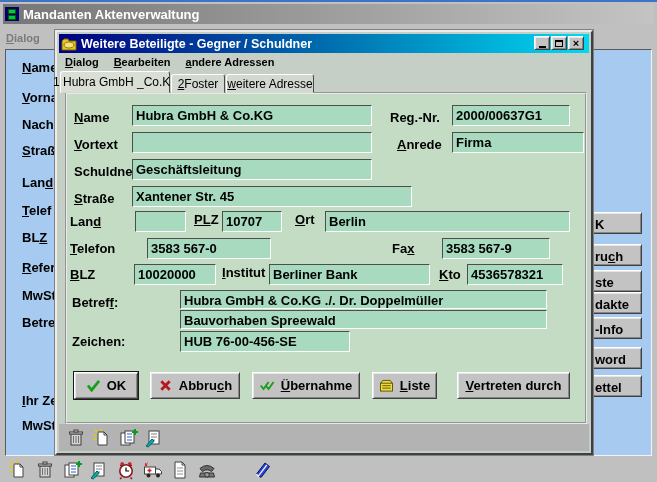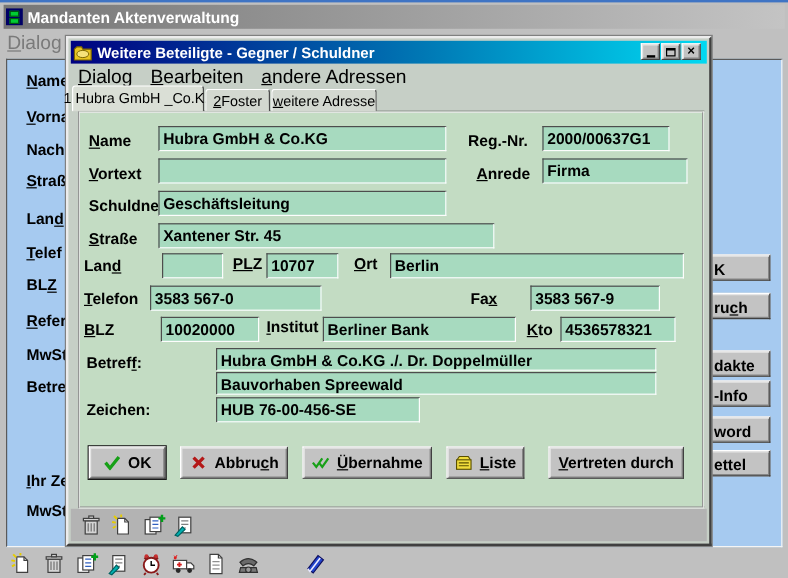--- a/index.html
+++ b/index.html
@@ -14,21 +14,21 @@
   .app-icon i{display:block;width:8px;height:5px;background:#00cc33;border:1px solid #005511;box-sizing:border-box;}
   .mw-title{color:#fff;font-weight:bold;font-size:13px;white-space:nowrap;}
   .winbtns{position:absolute;right:3px;top:2px;display:flex;gap:1px;}
   .win-btn{width:16px;height:14px;background:#c3c3c3;border:1px solid;border-color:#fff #404040 #404040 #fff;
     box-shadow:inset 1px 1px 0 #e6e6e6,inset -1px -1px 0 #868686;display:flex;align-items:center;justify-content:center;
     font:bold 11px "Liberation Sans",sans-serif;color:#000;box-sizing:border-box;}
   .g-min{width:7px;height:2px;background:#000;margin-top:7px;}
   .g-max{width:8px;height:7px;border:1px solid #000;border-top-width:2px;box-sizing:border-box;}
   .g-close{line-height:10px;}
   .mw-menubar{position:absolute;left:6px;top:26px;height:18px;z-index:1;}
-  .menu-item{font-size:16px;color:#000;margin-right:16px;}
+  .menu-item{font-size:11px;color:#000;margin-right:16px;font-weight:bold;}
   .menu-item.disabled{color:#7a7a7a;}
   .mn{text-decoration:underline;}
   .mw-client{position:absolute;left:5px;top:47px;width:647px;height:407px;background:#a6caf0;
     border:1px solid;border-color:#5a5a5a #f4f4f4 #f4f4f4 #5a5a5a;box-sizing:border-box;z-index:1;}
   .side-label{position:absolute;left:22px;font:bold 13px "Liberation Sans",sans-serif;color:#000;z-index:2;white-space:nowrap;}
   .sbtn{position:absolute;left:556px;width:86px;height:22px;background:#c3c3c3;border:1px solid;
     border-color:#fff #404040 #404040 #fff;box-shadow:inset 1px 1px 0 #e6e6e6,inset -1px -1px 0 #868686;
     font:bold 13px "Liberation Sans",sans-serif;text-align:left;padding:2px 0 0 38px;box-sizing:border-box;
     z-index:2;white-space:nowrap;}
   .mw-toolbar{position:absolute;left:6px;top:456px;height:24px;display:flex;align-items:center;gap:4px;z-index:3;}
@@ -103,20 +103,21 @@
   <span class="side-label" style="top:201px"><span class="mn">T</span>elef</span>
   <span class="side-label" style="top:228px">BL<span class="mn">Z</span></span>
   <span class="side-label" style="top:258px"><span class="mn">R</span>efer</span>
   <span class="side-label" style="top:286px">MwSt</span>
   <span class="side-label" style="top:313px">Betre</span>
   <span class="side-label" style="top:391px"><span class="mn">I</span>hr Ze</span>
   <span class="side-label" style="top:416px">MwSt</span>
 
   <button class="sbtn" style="top:210px">K</button>
   <button class="sbtn" style="top:242px">ru<span class="mn">c</span>h</button>
+  <button class="sbtn" style="top:268px">ste</button>
   <button class="sbtn" style="top:290px">dakte</button>
   <button class="sbtn" style="top:315px">-Info</button>
   <button class="sbtn" style="top:345px">word</button>
   <button class="sbtn" style="top:373px">ettel</button>
 
   <div class="mw-toolbar">
       <span class="tb-icon">
         <svg viewBox="0 0 20 20">
           <path d="M6 4 h6 l3 3 v10 h-9 z" fill="#fff" stroke="#404040"></path>
           <path d="M12 4 v3 h3" fill="none" stroke="#404040"></path>
@@ -232,42 +233,42 @@
 
     <div class="tab active" style="left:3px;top:39px;width:110px;height:22px">1 Hubra GmbH _Co.K..</div>
     <div class="tab" style="left:114px;top:42px;width:54px;height:19px"><span class="mn">2</span> Foster</div>
     <div class="tab" style="left:169px;top:42px;width:88px;height:19px"><span class="mn">w</span>eitere Adresse</div>
 
     <div class="panel"></div>
 
     <span class="flabel" style="left:17px;top:78px"><span class="mn">N</span>ame</span>
     <div class="ffield" style="left:75px;top:73px;width:240px">Hubra GmbH &amp; Co.KG</div>
     <span class="flabel" style="left:333px;top:78px">Reg.-Nr.</span>
-    <div class="ffield" style="left:395px;top:73px;width:106px">2000/00637G1</div>
+    <div class="ffield" style="left:395px;top:73px;width:118px">2000/00637G1</div>
 
     <span class="flabel" style="left:17px;top:105px"><span class="mn">V</span>ortext</span>
     <div class="ffield" style="left:75px;top:100px;width:240px"></div>
     <span class="flabel" style="left:340px;top:105px"><span class="mn">A</span>nrede</span>
-    <div class="ffield" style="left:395px;top:100px;width:121px">Firma</div>
+    <div class="ffield" style="left:395px;top:100px;width:132px">Firma</div>
 
     <span class="flabel" style="left:17px;top:132px">Schuldner</span>
     <div class="ffield" style="left:75px;top:127px;width:240px">Geschäftsleitung</div>
 
     <span class="flabel" style="left:17px;top:159px"><span class="mn">S</span>traße</span>
     <div class="ffield" style="left:75px;top:154px;width:280px">Xantener Str. 45</div>
 
     <span class="flabel" style="left:13px;top:182px">Lan<span class="mn">d</span></span>
     <div class="ffield" style="left:78px;top:179px;width:51px"></div>
     <span class="flabel" style="left:137px;top:180px"><span class="mn">PL</span>Z</span>
     <div class="ffield" style="left:165px;top:179px;width:60px">10707</div>
     <span class="flabel" style="left:238px;top:180px"><span class="mn">O</span>rt</span>
     <div class="ffield" style="left:268px;top:179px;width:245px">Berlin</div>
 
     <span class="flabel" style="left:13px;top:209px"><span class="mn">T</span>elefon</span>
-    <div class="ffield" style="left:68px;top:206px;width:143px">3583 567-0</div>
+    <div class="ffield" style="left:90px;top:206px;width:124px">3583 567-0</div>
     <span class="flabel" style="left:335px;top:209px">Fa<span class="mn">x</span></span>
     <div class="ffield" style="left:385px;top:206px;width:108px">3583 567-9</div>
 
     <span class="flabel" style="left:13px;top:235px"><span class="mn">B</span>LZ</span>
     <div class="ffield" style="left:77px;top:232px;width:82px">10020000</div>
     <span class="flabel" style="left:165px;top:233px"><span class="mn">I</span>nstitut</span>
     <div class="ffield" style="left:212px;top:232px;width:161px">Berliner Bank</div>
     <span class="flabel" style="left:382px;top:235px"><span class="mn">K</span>to</span>
     <div class="ffield" style="left:410px;top:232px;width:96px">4536578321</div>
 

